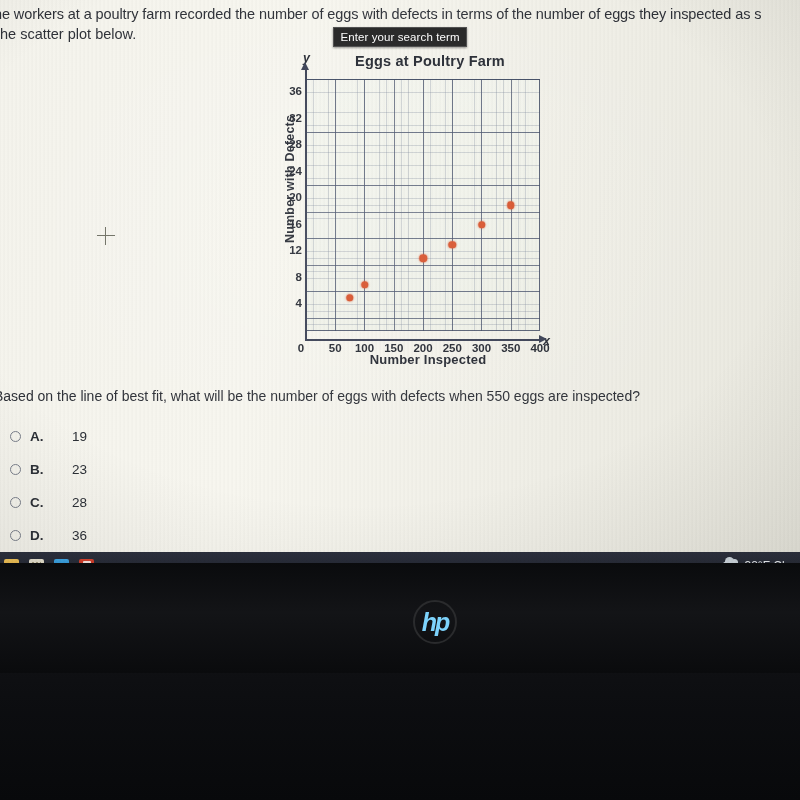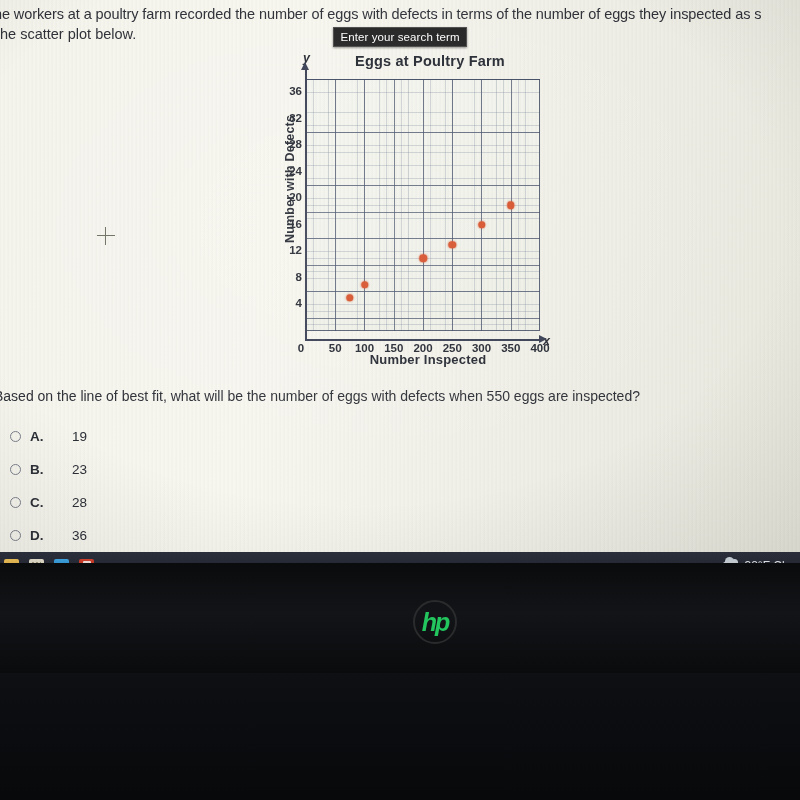--- a/index.html
+++ b/index.html
@@ -192,21 +192,21 @@
     overflow: hidden;
   }
   .bezel {
     position: absolute; left: 0; top: 0; width: 800px; height: 110px;
     background: linear-gradient(180deg, #0a0b0d 0%, #131417 45%, #0a0b0d 100%);
   }
   .hp-logo {
     position: absolute; left: 413px; top: 600px; width: 44px; height: 44px;
     border-radius: 50%; border: 2.5px solid #2a2b2d;
     display: flex; align-items: center; justify-content: center;
-    color: #22c55e; font-size: 25px; font-style: italic; font-weight: bold;
+    color: #7dd3fc; font-size: 25px; font-style: italic; font-weight: bold;
     letter-spacing: -2px;
   }
 </style>
 </head>
 <body>
 
 <div id="root">
 
   <div class="screen">
 

